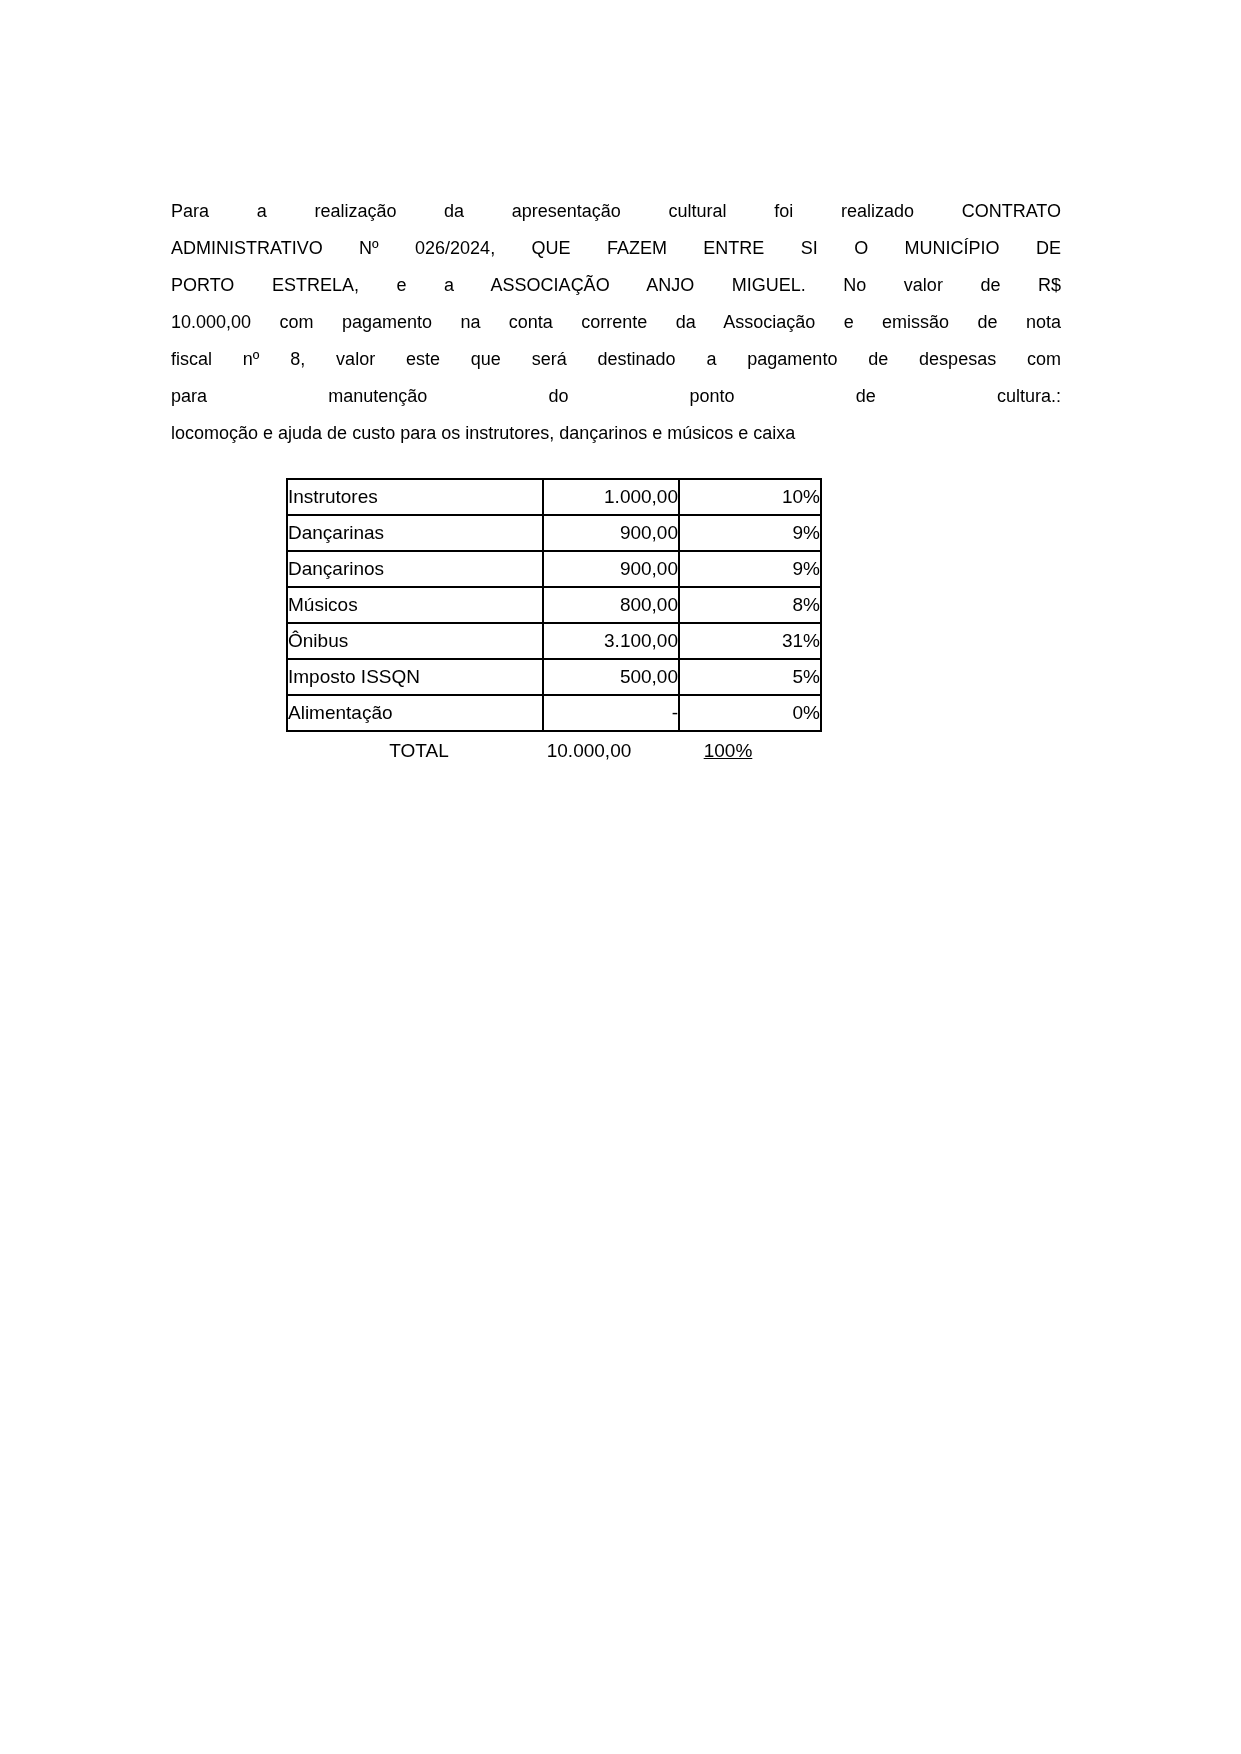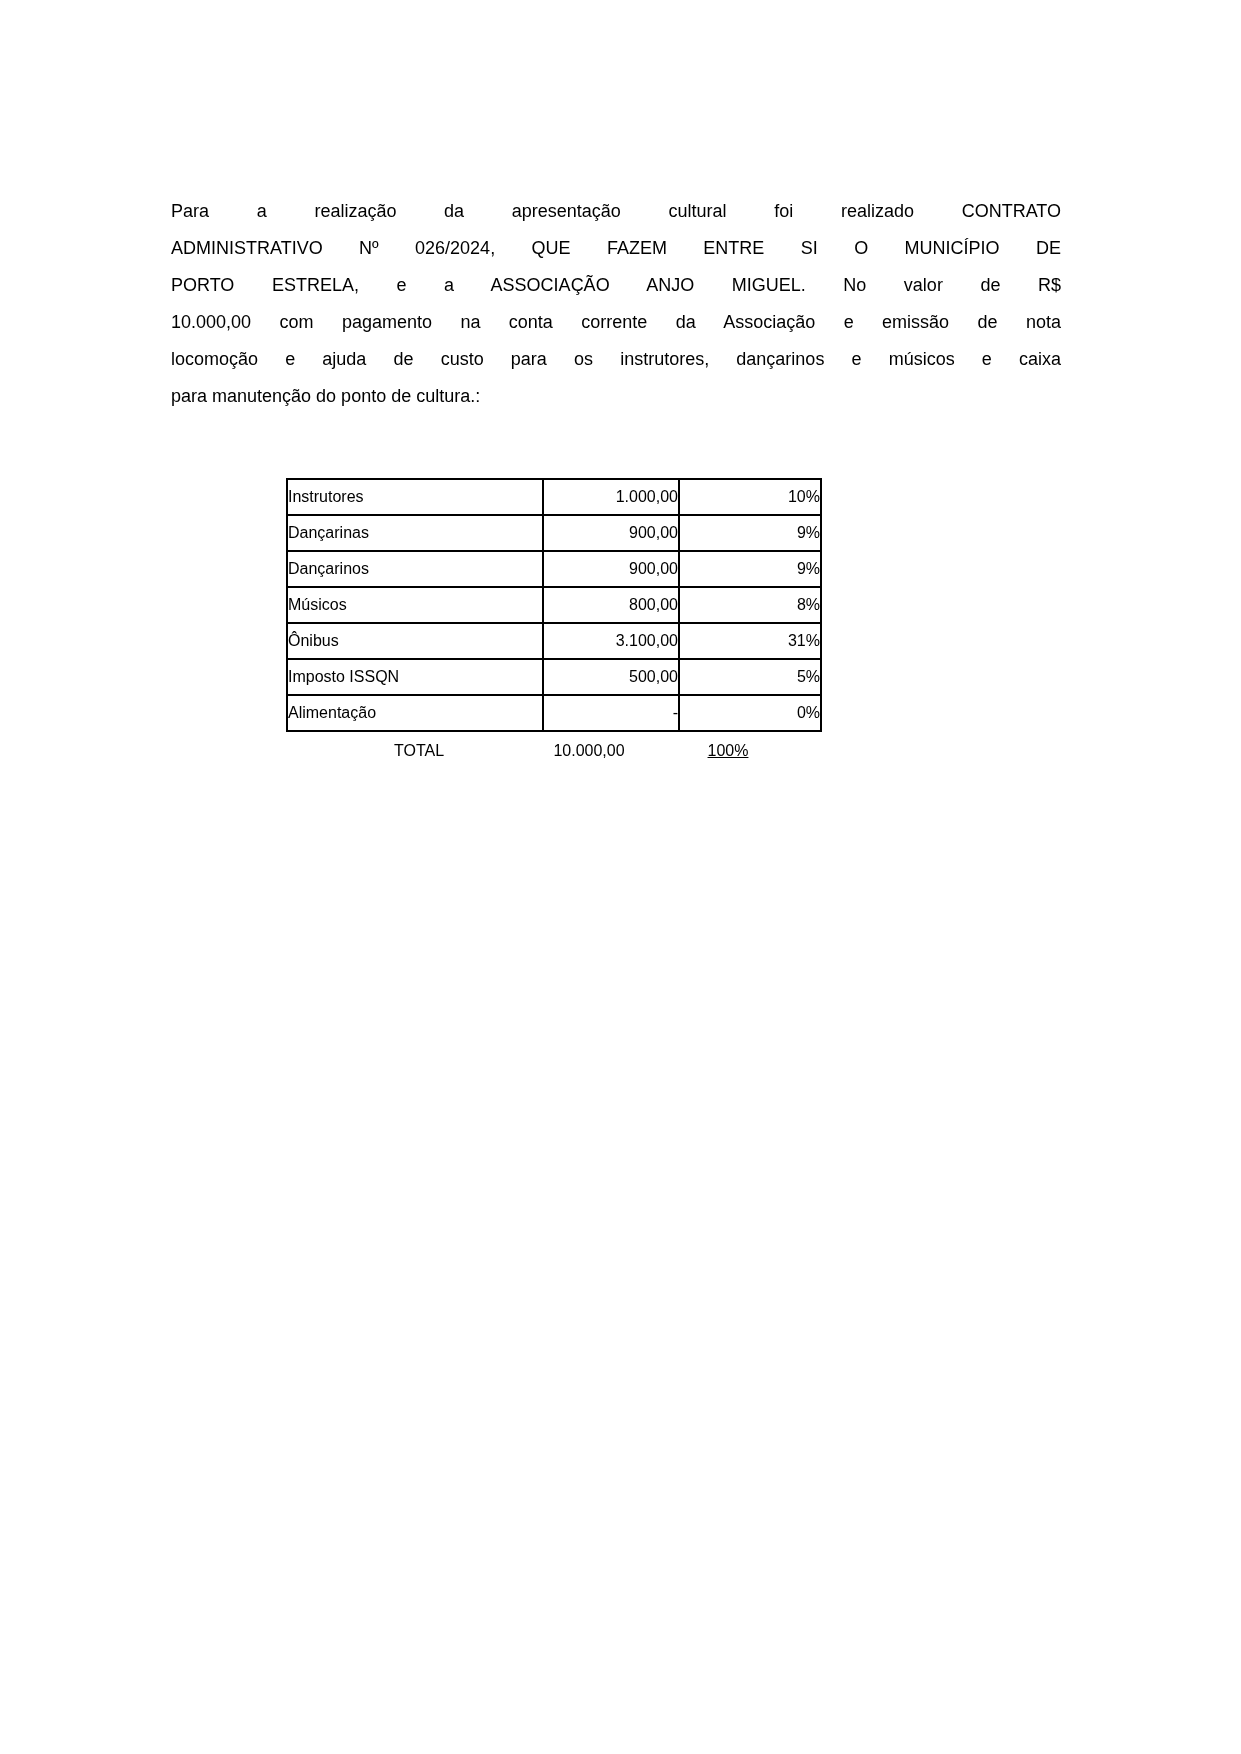--- a/index.html
+++ b/index.html
@@ -37,21 +37,21 @@
   table.budget {
     position: absolute;
     left: 286px;
     top: 478px;
     border-collapse: collapse;
     table-layout: fixed;
     width: 534px;
   }
   table.budget td {
     height: 34px;
-    font-size: 16px;
+    font-size: 19px;
     vertical-align: middle;
     padding: 0;
     overflow: hidden;
     white-space: nowrap;
   }
   tbody.databody td {
     border: 2px solid #000000;
   }
   td.c1 { padding-left: 10px; text-align: left; }
   td.c2 { text-align: right; padding-right: 26px; }
@@ -74,24 +74,25 @@
   <div class="paragraph">
 
       <div class="pline">Para a realização da apresentação cultural foi realizado CONTRATO</div>
 
       <div class="pline">ADMINISTRATIVO Nº 026/2024, QUE FAZEM ENTRE SI O MUNICÍPIO DE</div>
 
       <div class="pline">PORTO ESTRELA, e a ASSOCIAÇÃO ANJO MIGUEL. No valor de R$</div>
 
       <div class="pline">10.000,00 com pagamento na conta corrente da Associação e emissão de nota</div>
 
+      <div class="pline">fiscal nº 8, valor este que será destinado a pagamento de despesas com</div>
+
+      <div class="pline">para manutenção do ponto de cultura.:</div>
 
       <div class="pline">locomoção e ajuda de custo para os instrutores, dançarinos e músicos e caixa</div>
-
-      <div class="pline">para manutenção do ponto de cultura.:</div>
     </div>
 
   <table class="budget">
     <colgroup>
       <col style="width:256px">
       <col style="width:136px">
       <col style="width:142px">
     </colgroup>
     <tbody class="databody">
 

